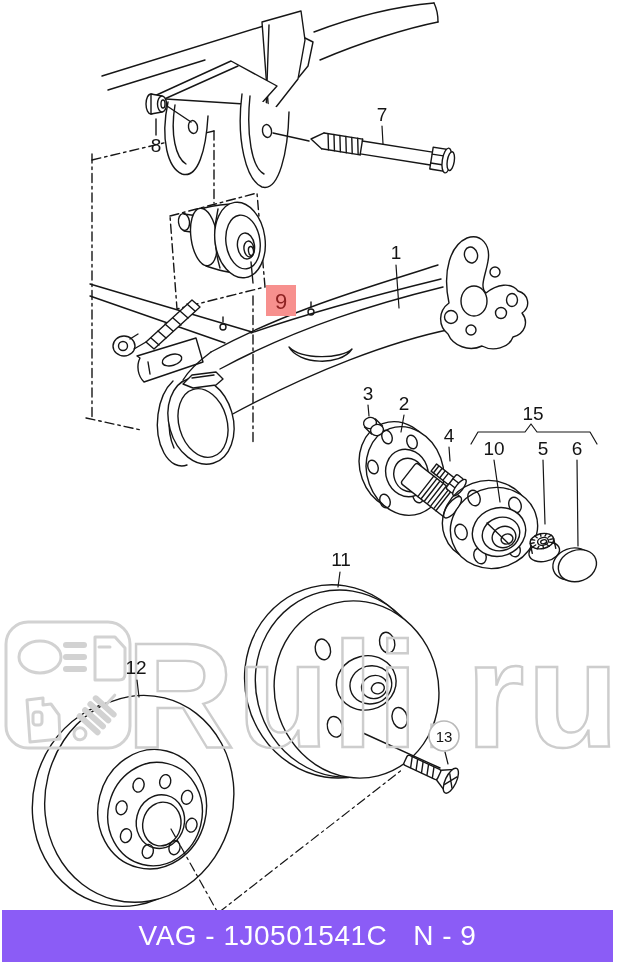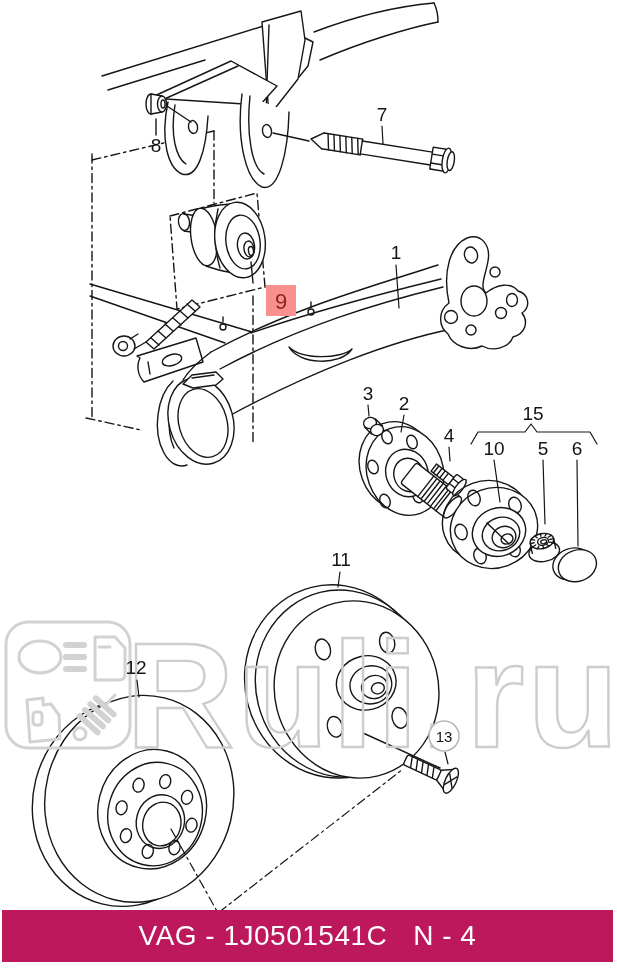--- a/index.html
+++ b/index.html
@@ -21,21 +21,21 @@
   .hlrect{fill:#f7908e;}
   .hltext{fill:#8e2222;font-size:22px;}
   .ring13{fill:#ffffff;stroke:#b9b9b9;stroke-width:1.6;}
   
   .wm path,.wm rect,.wm ellipse,.wm circle,.wm line{fill:none;stroke:#d2d2d2;stroke-width:3;
       stroke-linecap:round;stroke-linejoin:round;}
   .wm .bar{stroke-width:6;}
   .wmtext{font-family:"Liberation Sans",sans-serif;font-weight:bold;font-size:150px;
       letter-spacing:3px;fill:none;stroke:#cdcdcd;stroke-width:2.4;text-anchor:middle;}
   
-  .footer{position:absolute;left:2px;right:4px;top:910px;height:52px;background:#be185d;
+  .footer{position:absolute;left:2px;right:4px;top:910px;height:52px;background:#8b5cf6;
       color:#fff;display:flex;align-items:center;justify-content:center;gap:26px;
       font-size:28px;letter-spacing:0.5px;}
 </style>
 </head>
 <body>
 
 <div class="page">
 
 <svg id="diagram" width="617" height="910" viewBox="0 0 617 910">
 
@@ -311,16 +311,16 @@
     <rect class="hlrect" x="266" y="285" width="30" height="31"></rect>
     <text class="callout hltext" x="281" y="309">9</text>
 
     <circle class="ring13" cx="444" cy="736" r="15"></circle>
     <text class="callout callout-sm" x="444" y="742">13</text>
   </g>
 </svg>
 
 <div class="footer">
   <span>VAG - 1J0501541C</span>
-  <span>N - 4</span>
+  <span>N - 9</span>
 </div>
 
 </div>
 
 </body></html>

